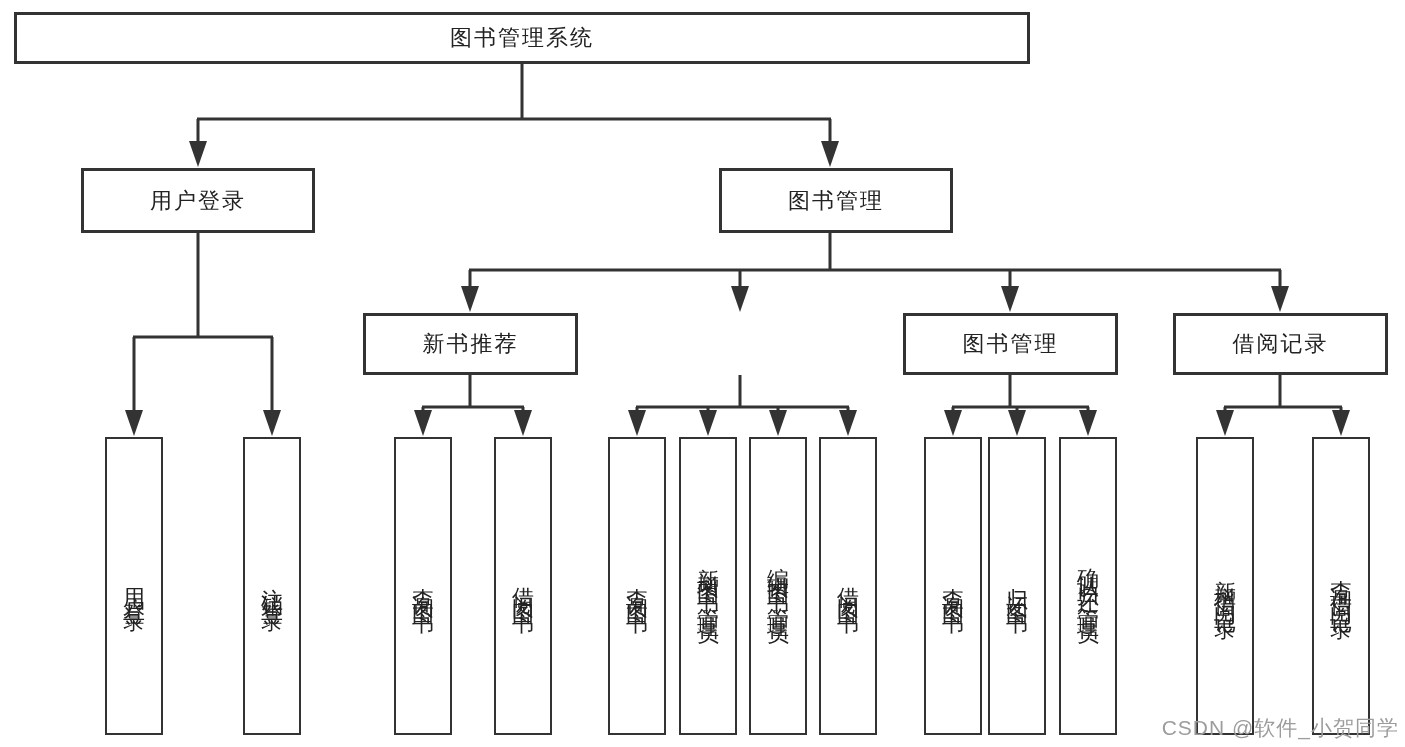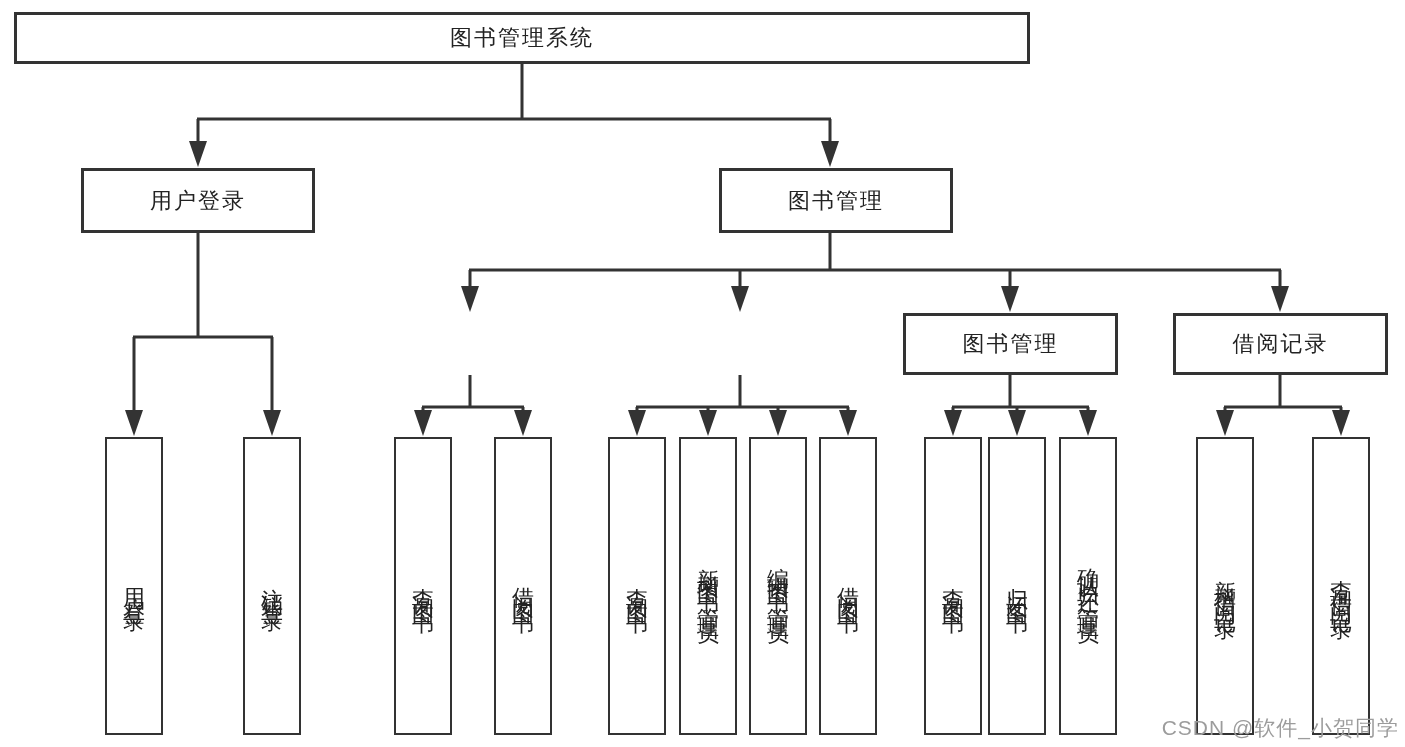--- a/index.html
+++ b/index.html
@@ -93,20 +93,23 @@
     <span>图书管理系统</span>
   </div>
 
   <div class="box l2" style="left:81px;">
     <span>用户登录</span>
   </div>
   <div class="box l2" style="left:719px;">
     <span>图书管理</span>
   </div>
 
+  <div class="box l3" style="left:363px;">
+    <span>新书推荐</span>
+  </div>
   <div class="box l3" style="left:903px;">
     <span>图书管理</span>
   </div>
   <div class="box l3" style="left:1173px;">
     <span>借阅记录</span>
   </div>
 
   <div class="box leaf" style="left:105px;">
     <span class="vtext">用户登录</span>
   </div>

